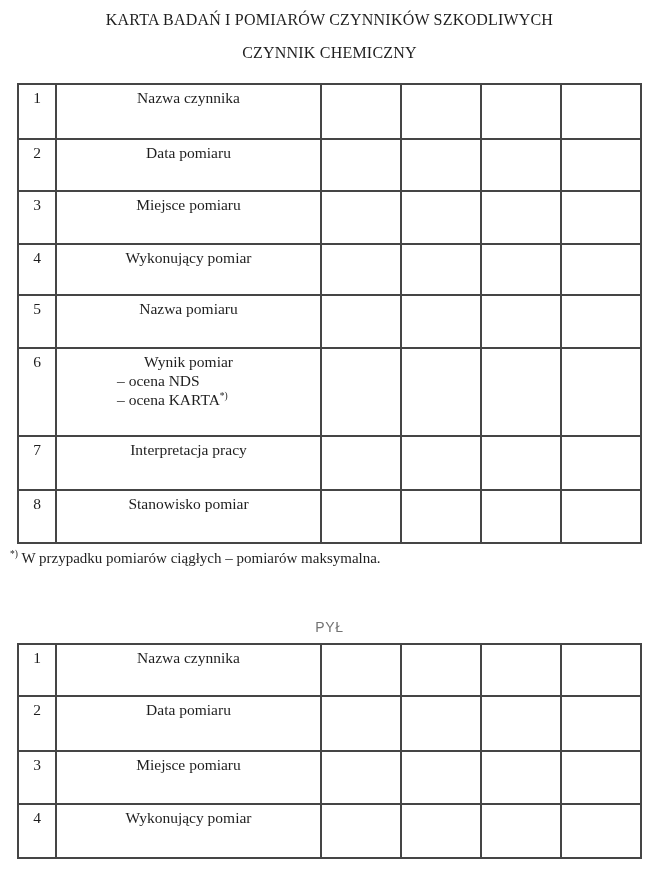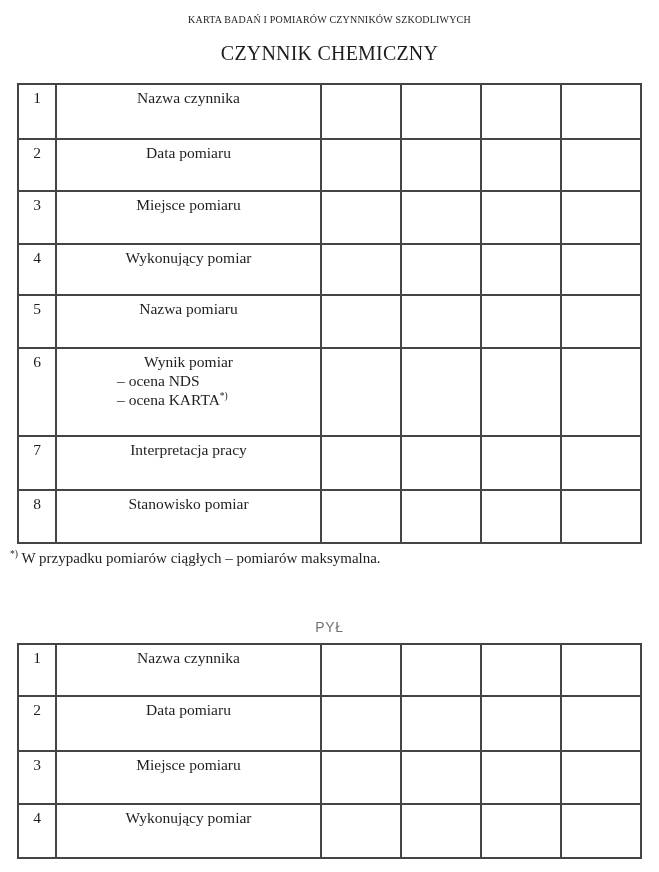--- a/index.html
+++ b/index.html
@@ -10,28 +10,28 @@
   body {
     width: 659px;
     height: 872px;
     font-family: "Liberation Serif", serif;
     color: #1e1e1e;
     overflow: hidden;
   }
   .doc-title {
     padding-top: 12px;
     text-align: center;
-    font-size: 10px;
+    font-size: 16px;
     line-height: 16px;
     letter-spacing: 0.2px;
   }
   .doc-subtitle {
     margin-top: 17px;
     text-align: center;
-    font-size: 20px;
+    font-size: 16px;
     line-height: 16px;
     letter-spacing: 0.2px;
   }
   table.form-table {
     border-collapse: collapse;
     table-layout: fixed;
     margin-left: 17px;
     width: 623px;
   }
   .table-chemical { margin-top: 22px; }

